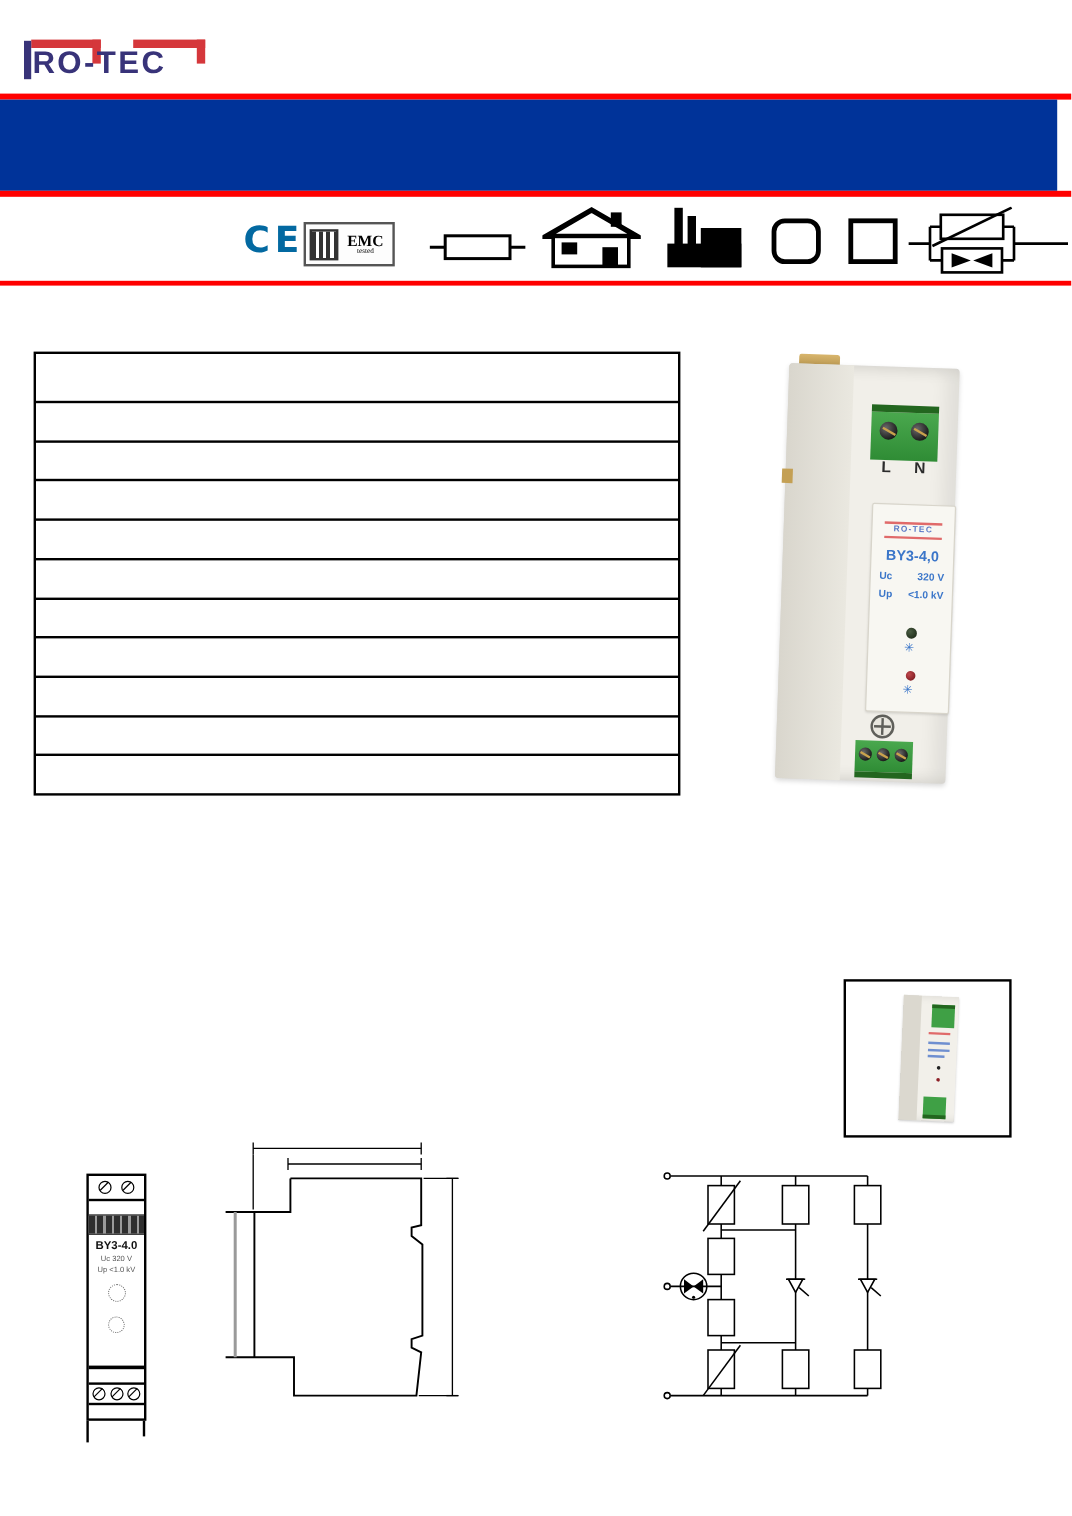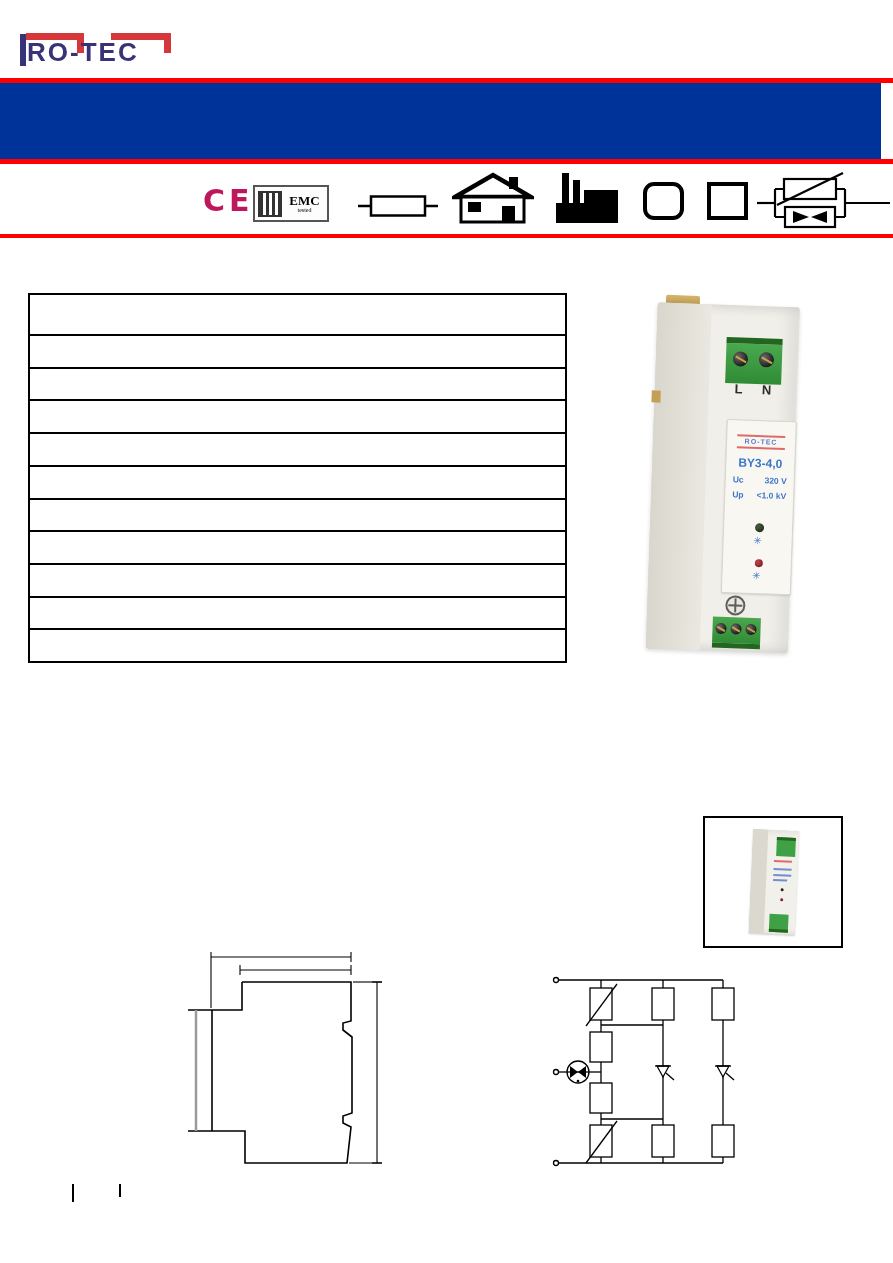--- a/index.html
+++ b/index.html
@@ -20,21 +20,21 @@
              color:#383379;letter-spacing:2px;font-family:"Liberation Sans",sans-serif;}
 
   
   .band-red{left:0;width:893px;height:5px;background:#FF0000;}
   .band-red1{top:78px;} .band-red2{top:159px;}
   .band-blue{left:0;top:83px;width:881px;height:76px;background:#003399;}
   .red-sep{left:0;top:234px;width:893px;height:4px;background:#FF0000;}
 
   
   .ce{left:203px;top:183px;font-family:"DejaVu Sans",sans-serif;font-size:30px;
-      font-weight:bold;letter-spacing:4px;color:#be185d;}
+      font-weight:bold;letter-spacing:4px;color:#0369a1;}
   .emc{left:253px;top:185px;width:72px;height:33px;border:2px solid #555;background:#fdfdfd;
        display:flex;align-items:center;}
   .emc-logo{width:20px;height:22px;border:2px solid #333;margin-left:3px;
             background:repeating-linear-gradient(90deg,#333 0 3px,#fff 3px 6px);}
   .emc-text{flex:1;text-align:center;font-family:"Liberation Serif",serif;line-height:1;}
   .emc-line1{font-size:13px;font-weight:bold;font-family:Liberation Serif, serif;}
   .emc-line2{font-size:6px;}
   .icon-svg{position:absolute;}
   .rsq{left:643px;top:182px;width:33px;height:30px;border:4px solid #000;border-radius:11px;}
   .sq{left:707px;top:182px;width:33px;height:30px;border:4px solid #000;}
@@ -257,20 +257,41 @@
       <div class="mini-red"></div>
       <div class="mini-blue" style="top:38px"></div>
       <div class="mini-blue" style="top:44px"></div>
       <div class="mini-blue" style="top:49px;width:14px"></div>
       <div class="mini-dotd"></div>
       <div class="mini-dotr"></div>
       <div class="mini-bt"></div>
     </div>
   </div>
 
+  <div class="abs fv">
+    <div class="fv-screwrow">
+      <div class="fvscrew"></div>
+      <div class="fvscrew"></div>
+    </div>
+    <div class="fv-gap1"></div>
+    <div class="fv-logoband"></div>
+    <div class="fv-label">
+      <div class="fv-model">BY3-4.0</div>
+      <div class="fv-spec">Uc 320 V</div>
+      <div class="fv-spec">Up &lt;1.0 kV</div>
+      <div class="fvdot fvdot1"></div>
+      <div class="fvdot fvdot2"></div>
+    </div>
+    <div class="fv-gap2"></div>
+    <div class="fv-screwrow2">
+      <div class="fvscrew"></div>
+      <div class="fvscrew"></div>
+      <div class="fvscrew"></div>
+    </div>
+  </div>
   <div class="fv-stub fv-stub-l"></div>
   <div class="fv-stub fv-stub-r"></div>
 
   <svg class="abs" style="left:183px;top:946px" width="202" height="224" viewBox="183 946 202 224">
     <g stroke="#000" stroke-width="1.6" fill="none">
       <path d="M242,982 H351 V1021 L343,1023 V1030 L352,1037 V1113 L343,1116 V1123 L351,1127 L347,1163 H245 V1131 H188"></path>
       <path d="M188,1010 H242 V982"></path>
       <path d="M212,1010 V1131"></path>
     </g>
     <line x1="196" y1="1010" x2="196" y2="1131" stroke="#9a9a9a" stroke-width="2.5"></line>

